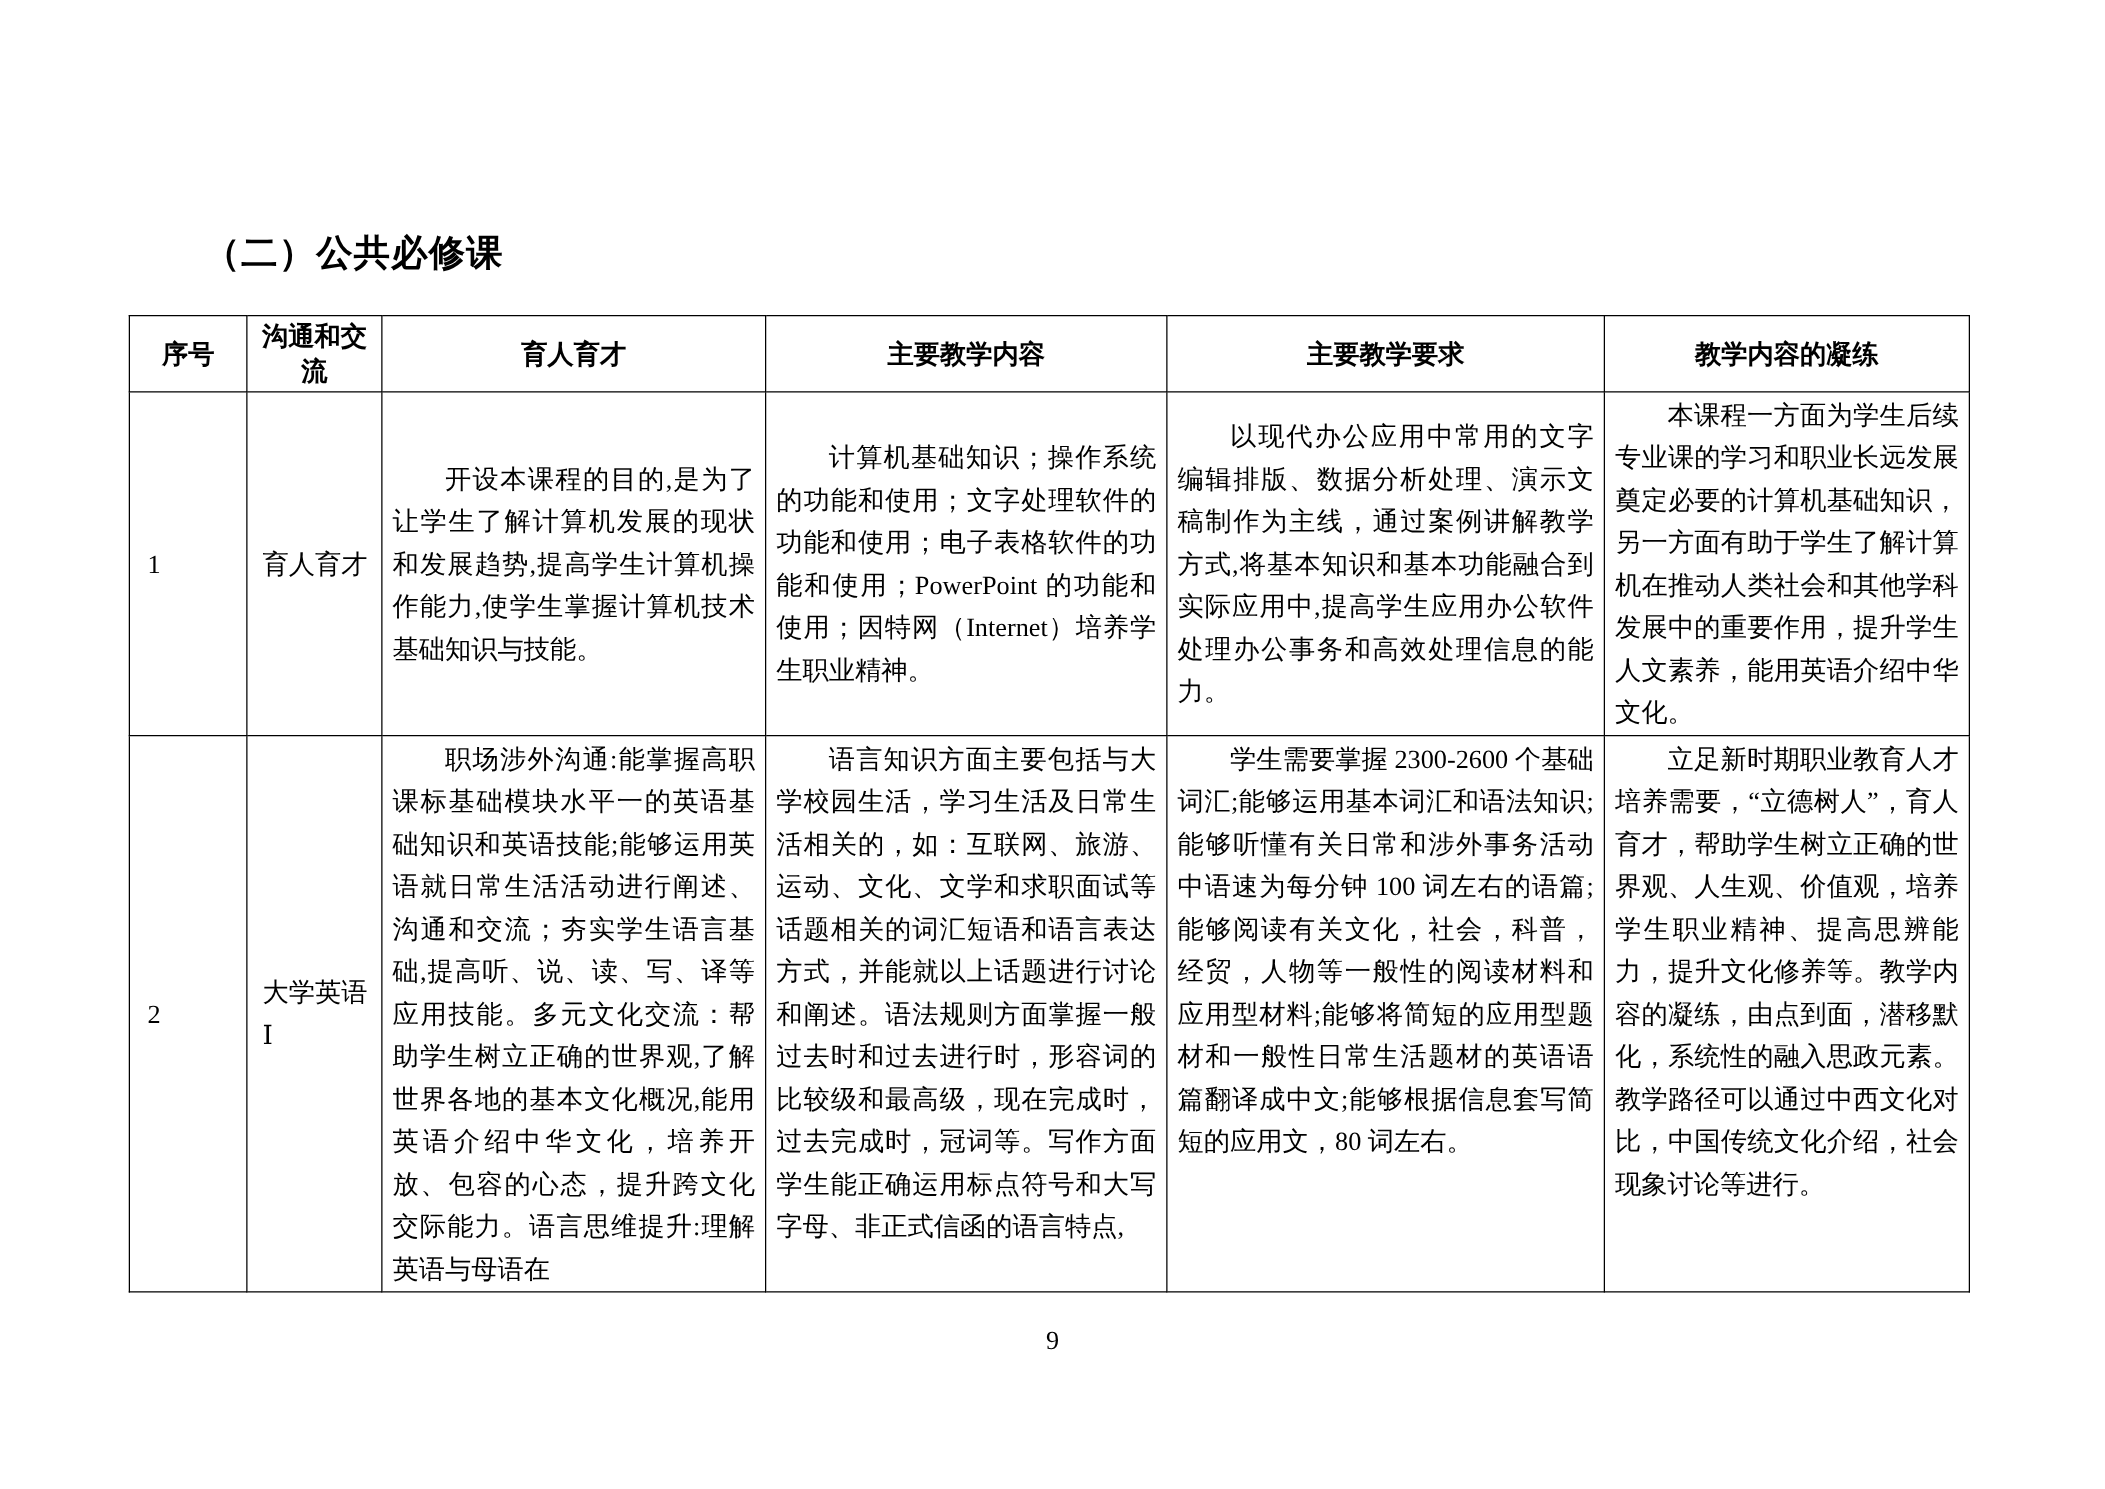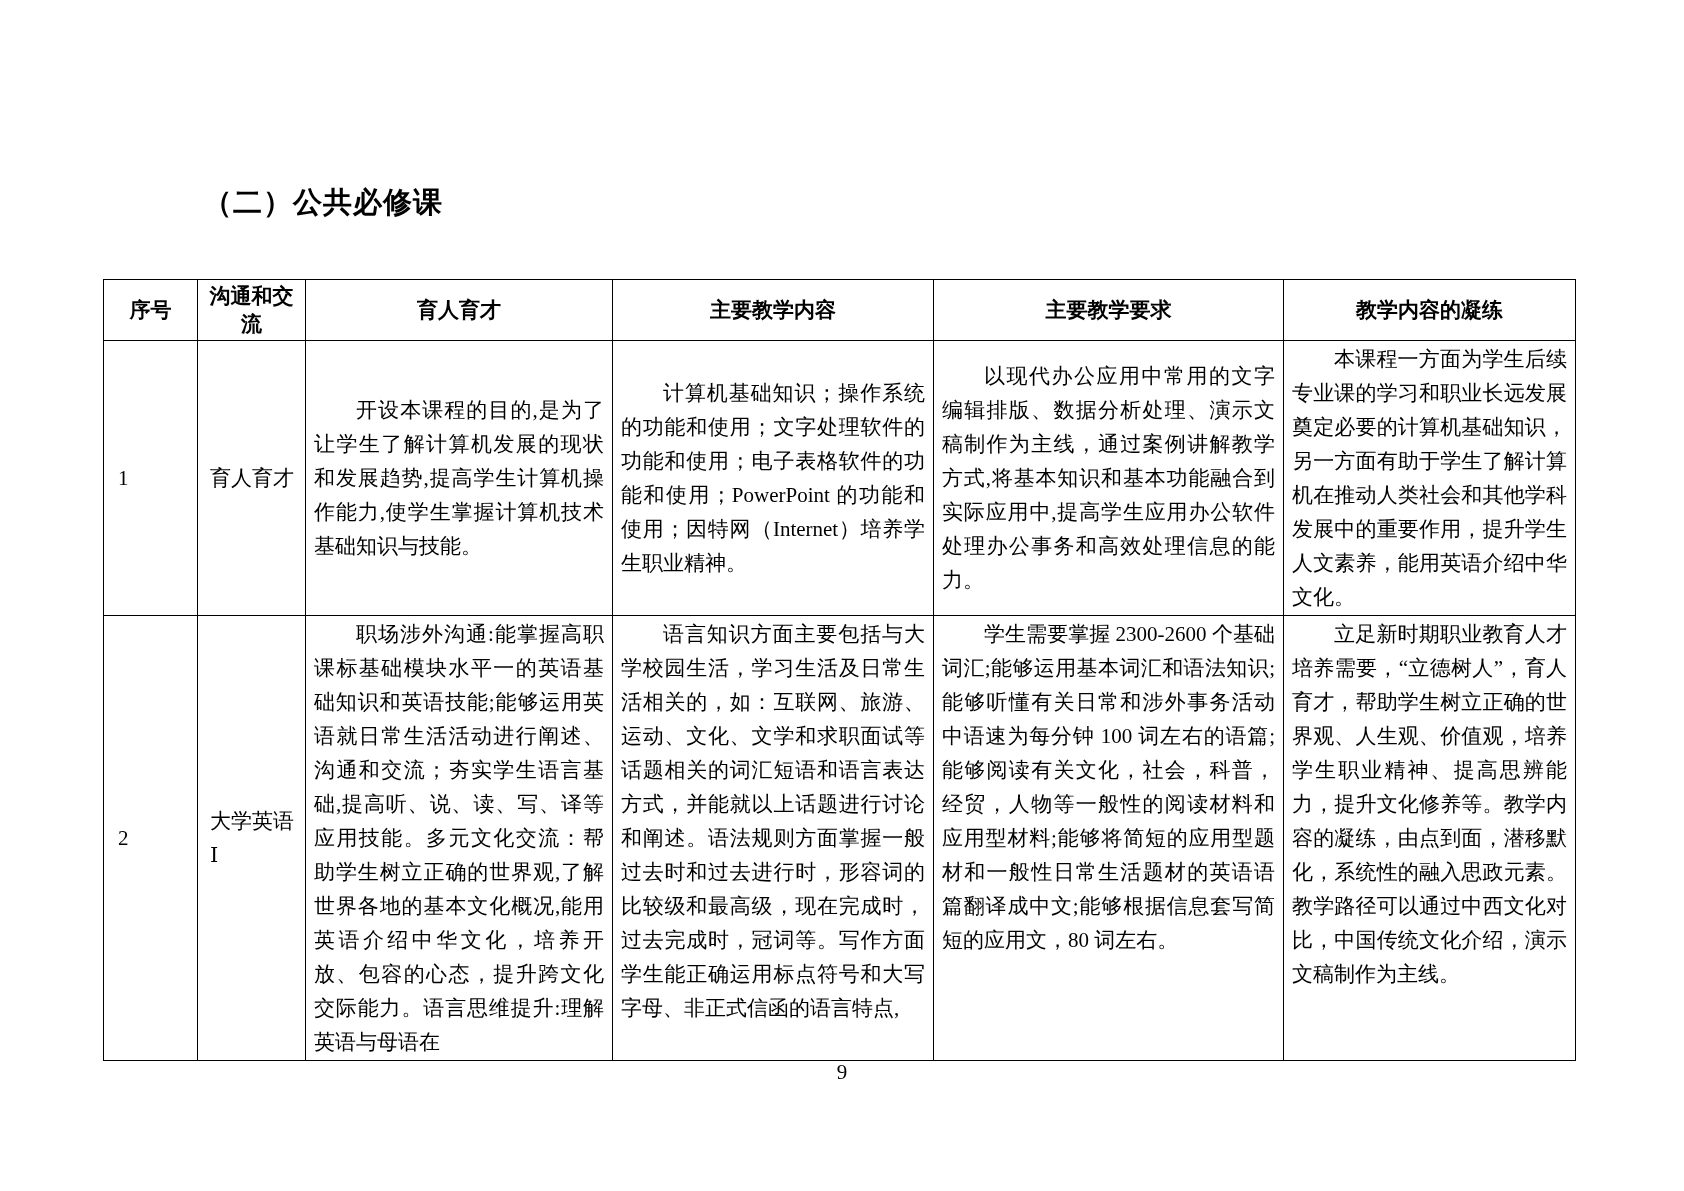--- a/index.html
+++ b/index.html
@@ -13,25 +13,24 @@
     color: #000;
     font-family: "Liberation Serif", "DejaVu Serif", serif;
   }
   .section-title {
     position: absolute;
     left: 163px; top: 183px;
     font-size: 29px;
     font-weight: bold;
     font-family: "Liberation Sans", "DejaVu Sans", sans-serif;
     letter-spacing: 1px;
-    margin-left: 40px;
   }
   table.course-table {
     position: absolute;
-    left: 103px; top: 279px;
+    left: 103px; top: 252px;
     width: 1472px;
     border-collapse: collapse;
     table-layout: fixed;
   }
   th, td {
     border: 1.5px solid #000;
     padding: 1px 8px;
     overflow: hidden;
   }
   th {
@@ -103,18 +102,18 @@
       <td class="para">计算机基础知识；操作系统的功能和使用；文字处理软件的功能和使用；电子表格软件的功能和使用；PowerPoint 的功能和使用；因特网（Internet）培养学生职业精神。</td>
       <td class="para">以现代办公应用中常用的文字编辑排版、数据分析处理、演示文稿制作为主线，通过案例讲解教学方式,将基本知识和基本功能融合到实际应用中,提高学生应用办公软件处理办公事务和高效处理信息的能力。</td>
       <td class="para">本课程一方面为学生后续专业课的学习和职业长远发展奠定必要的计算机基础知识，另一方面有助于学生了解计算机在推动人类社会和其他学科发展中的重要作用，提升学生人文素养，能用英语介绍中华文化。</td>
     </tr>
     <tr class="row-2">
       <td class="num-cell">2</td>
       <td class="name-cell">大学英语Ⅰ</td>
       <td class="para">职场涉外沟通:能掌握高职课标基础模块水平一的英语基础知识和英语技能;能够运用英语就日常生活活动进行阐述、沟通和交流；夯实学生语言基础,提高听、说、读、写、译等应用技能。多元文化交流：帮助学生树立正确的世界观,了解世界各地的基本文化概况,能用英语介绍中华文化，培养开放、包容的心态，提升跨文化交际能力。语言思维提升:理解英语与母语在</td>
       <td class="para">语言知识方面主要包括与大学校园生活，学习生活及日常生活相关的，如：互联网、旅游、运动、文化、文学和求职面试等话题相关的词汇短语和语言表达方式，并能就以上话题进行讨论和阐述。语法规则方面掌握一般过去时和过去进行时，形容词的比较级和最高级，现在完成时，过去完成时，冠词等。写作方面学生能正确运用标点符号和大写字母、非正式信函的语言特点,</td>
       <td class="para">学生需要掌握 2300-2600 个基础词汇;能够运用基本词汇和语法知识;能够听懂有关日常和涉外事务活动中语速为每分钟 100 词左右的语篇;能够阅读有关文化，社会，科普，经贸，人物等一般性的阅读材料和应用型材料;能够将简短的应用型题材和一般性日常生活题材的英语语篇翻译成中文;能够根据信息套写简短的应用文，80 词左右。</td>
-      <td class="para">立足新时期职业教育人才培养需要，“立德树人”，育人育才，帮助学生树立正确的世界观、人生观、价值观，培养学生职业精神、提高思辨能力，提升文化修养等。教学内容的凝练，由点到面，潜移默化，系统性的融入思政元素。教学路径可以通过中西文化对比，中国传统文化介绍，演示文稿制作为主线。</td>
+      <td class="para">立足新时期职业教育人才培养需要，“立德树人”，育人育才，帮助学生树立正确的世界观、人生观、价值观，培养学生职业精神、提高思辨能力，提升文化修养等。教学内容的凝练，由点到面，潜移默化，系统性的融入思政元素。教学路径可以通过中西文化对比，中国传统文化介绍，社会现象讨论等进行。</td>
     </tr>
   </tbody>
 </table>
 
 <div class="page-number">9</div>
 
 </body></html>

